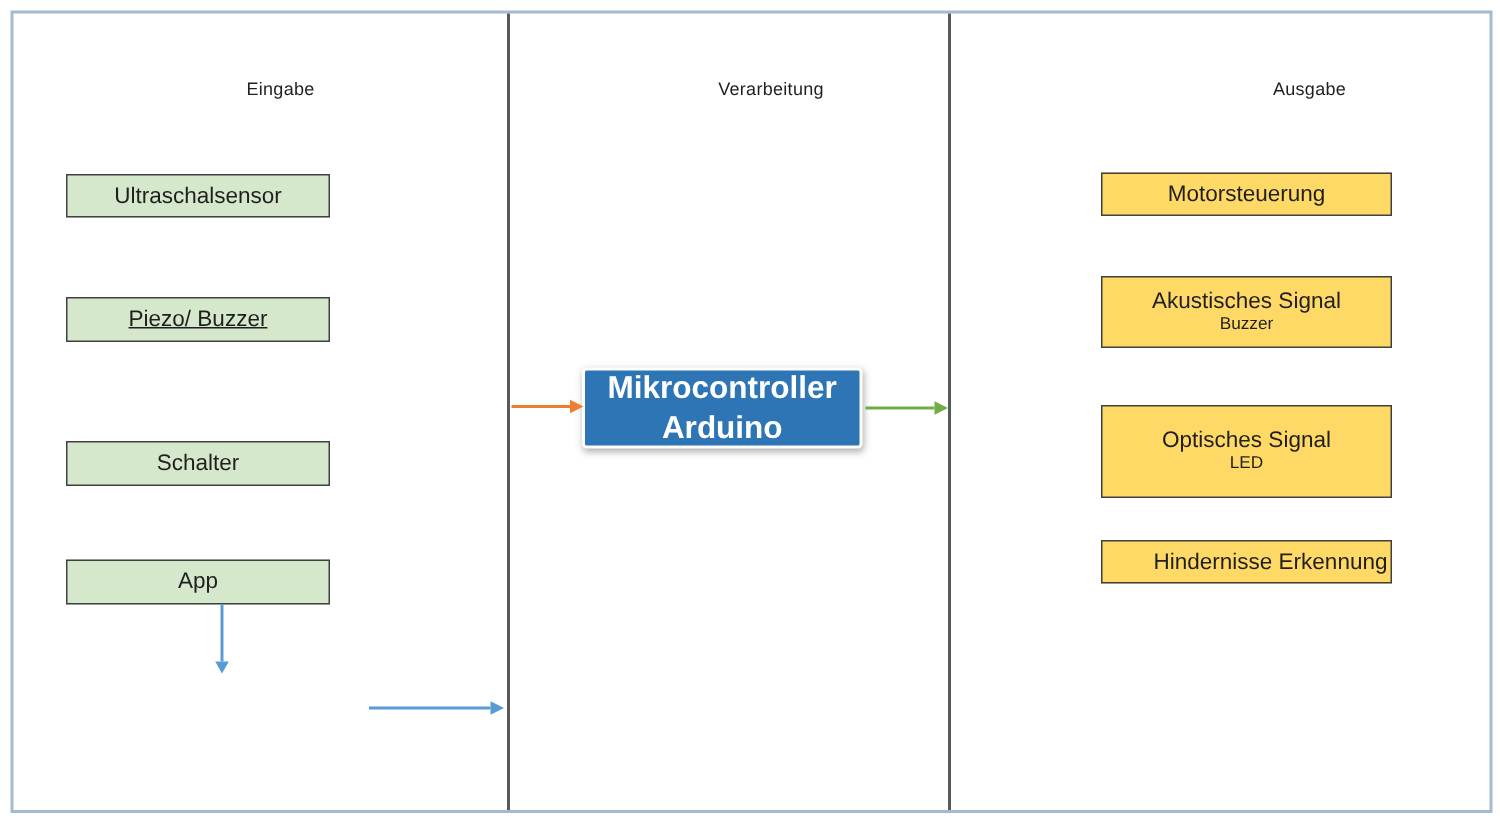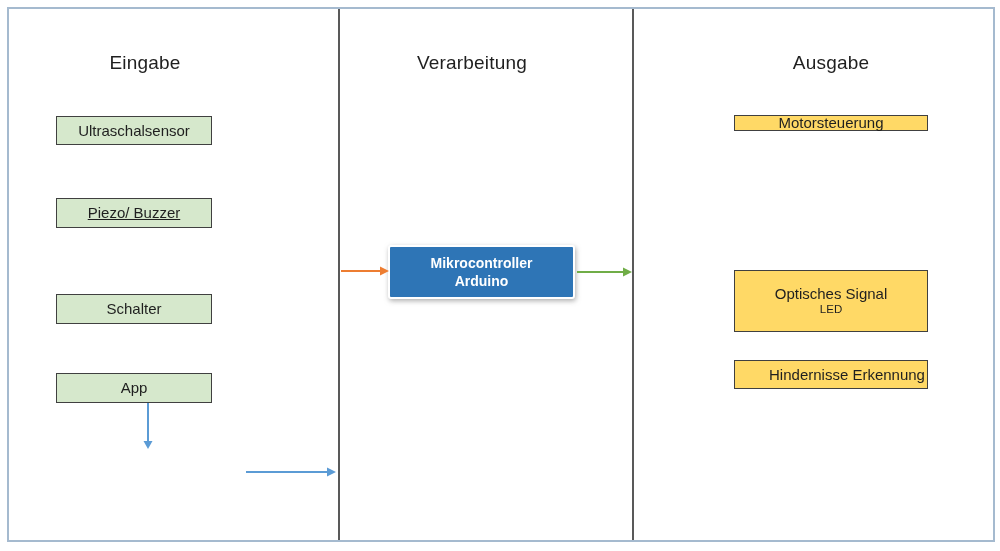--- a/index.html
+++ b/index.html
@@ -41,24 +41,25 @@
     width: 2px;
     height: 531px;
     background: var(--divider);
   }
   .divider.left  { left: 338px; }
   .divider.right { left: 632px; }
   .col-heading {
     position: absolute;
     top: 52px;
     transform: translateX(-50%);
-    font-size: 19px;
+    font-size: 12px;
     color: var(--box-text);
     letter-spacing: 0.2px;
     white-space: nowrap;
+    margin-left: 42px;
   }
   .heading-input       { left: 145px; }
   .heading-processing  { left: 472px; }
   .heading-output      { left: 831px; }
   .node {
     position: absolute;
     box-sizing: border-box;
     display: flex;
     flex-direction: column;
     align-items: center;
@@ -67,41 +68,41 @@
     color: var(--box-text);
     font-size: 15px;
     line-height: 1.15;
     white-space: nowrap;
   }
   .node .sub {
     font-size: 11.5px;
     line-height: 1.2;
   }
   .node.input {
-    left: 56px;
-    width: 156px;
+    left: 44px;
+    width: 176px;
     background: var(--input-fill);
     border: 1.5px solid var(--input-border);
   }
   .node.output {
     left: 734px;
     width: 194px;
     background: var(--output-fill);
     border: 1.5px solid var(--output-border);
   }
   .node.process {
     left: 388px; top: 245px;
     width: 187px; height: 54px;
     background: var(--process-fill);
     border: 2.5px solid var(--process-border);
     border-radius: 3px;
     box-shadow: 1px 2px 5px rgba(110,110,110,0.55);
     color: var(--process-text);
     font-weight: 600;
-    font-size: 14px;
+    font-size: 21px;
     line-height: 1.3;
   }
   .arrows {
     position: absolute;
     left: 0; top: 0;
     width: 1000px; height: 551px;
     pointer-events: none;
   }
   .stroke-orange { stroke: var(--arrow-orange); stroke-width: 2; fill: none; }
   .fill-orange   { fill: var(--arrow-orange); }
@@ -134,22 +135,26 @@
   </div>
   <div class="node input" style="top:373px; height:30px;">
     <span>App</span>
   </div>
 
   <div class="node process">
     <span>Mikrocontroller</span>
     <span>Arduino</span>
   </div>
 
-  <div class="node output" style="top:115px; height:16px;justify-content:center;">
+  <div class="node output" style="top:115px; height:29px;justify-content:center;">
     <span>Motorsteuerung</span>
+  </div>
+  <div class="node output" style="top:184px; height:48px;">
+    <span>Akustisches Signal</span>
+    <span class="sub">Buzzer</span>
   </div>
   <div class="node output" style="top:270px; height:62px;">
     <span>Optisches Signal</span>
     <span class="sub">LED</span>
   </div>
   <div class="node output" style="top:360px; height:29px;padding-left:32px;">
     <span>Hindernisse Erkennung</span>
   </div>
 
   <svg class="arrows" viewBox="0 0 1000 551">

